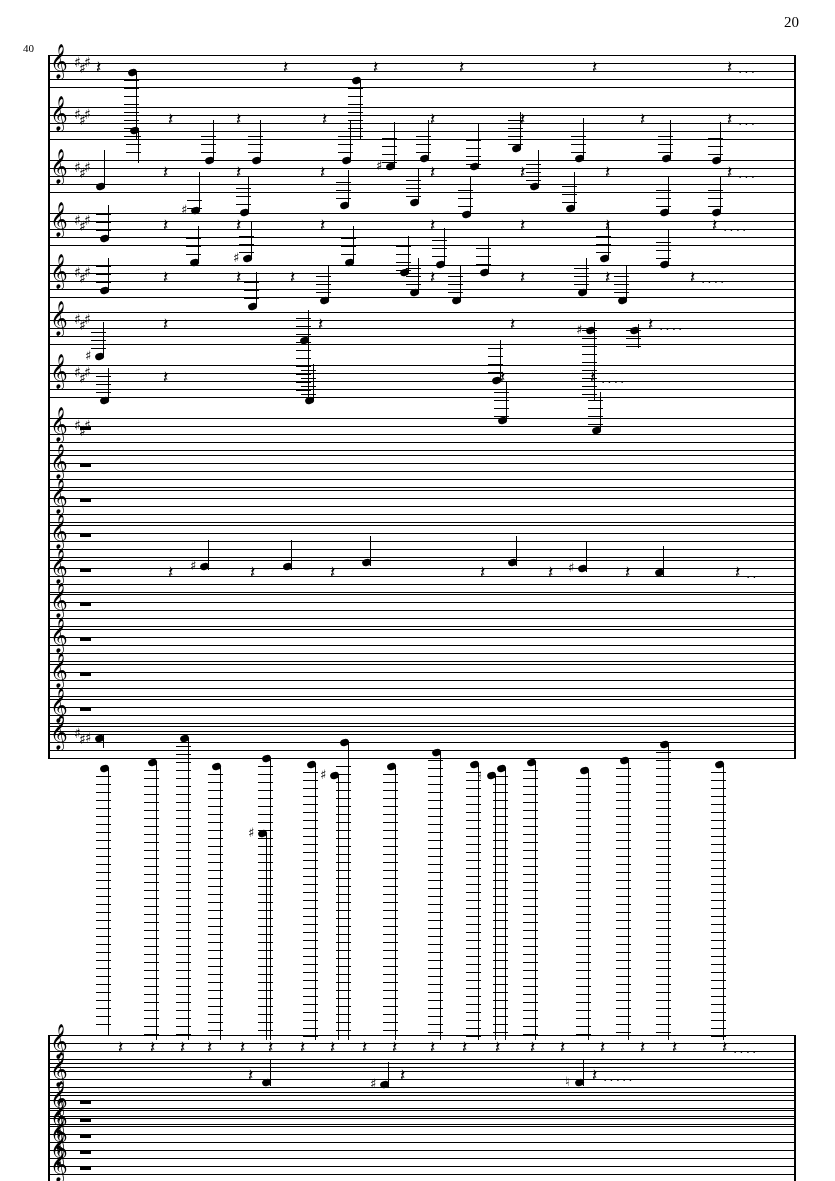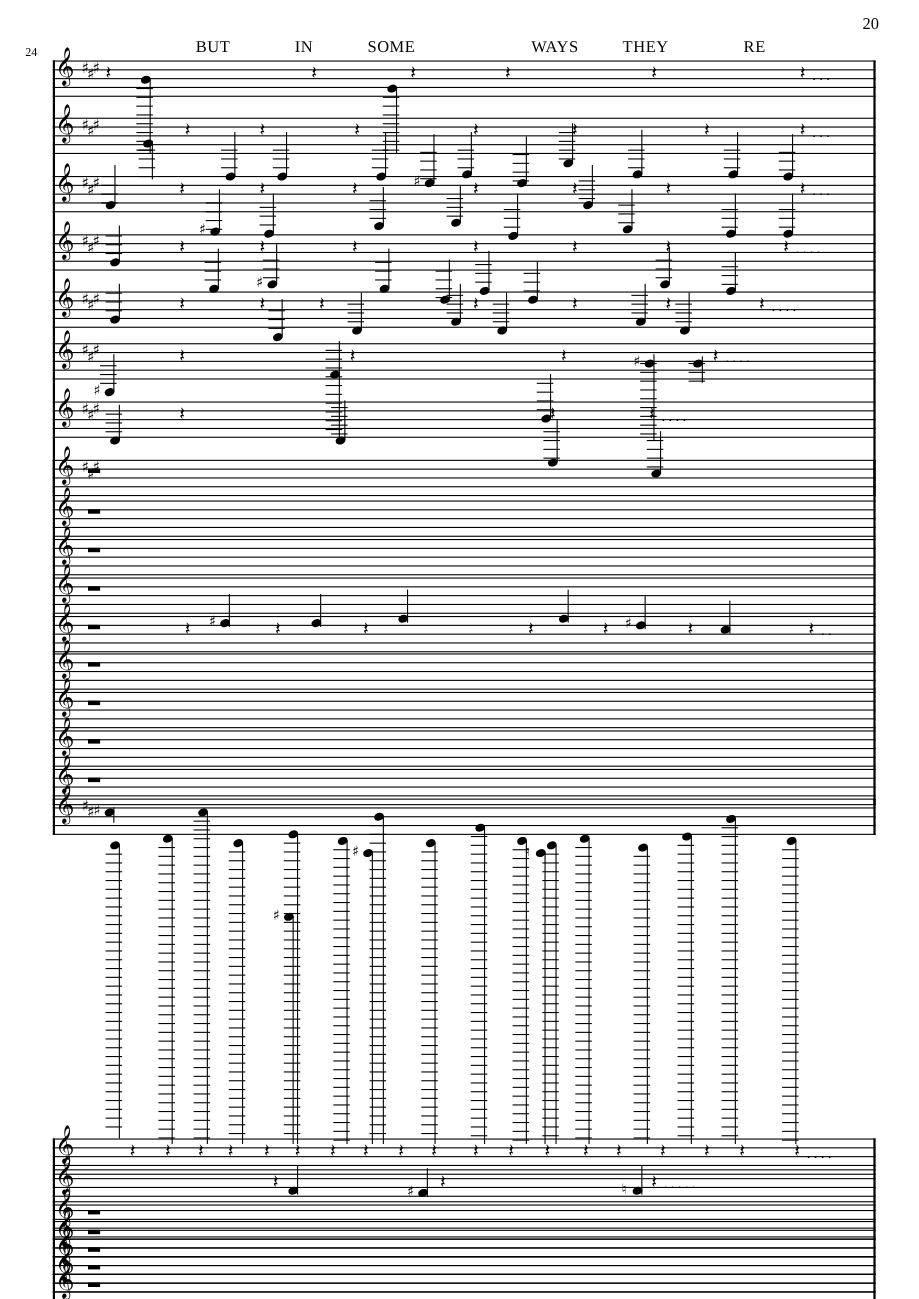--- a/index.html
+++ b/index.html
@@ -35,30 +35,22 @@
   .ledger{position:absolute;height:1px;background:#000;width:15px;}
   .acc{position:absolute;font-family:"DejaVu Sans",sans-serif;font-size:13px;line-height:13px;}
   .dots{position:absolute;font-size:13px;letter-spacing:2px;}
 </style>
 </head>
 <body>
 
 <div class="page">
 
   <div class="page-number">20</div>
-  <div class="measure-number">24</div>
+  <div class="measure-number">40</div>
 
-  <div class="lyrics" id="lyrics">
-      <div class="lyric" style="left: 178px;">BUT</div>
-      <div class="lyric" style="left: 268px;">IN</div>
-      <div class="lyric" style="left: 334px;">SOME</div>
-      <div class="lyric" style="left: 483px;">WAYS</div>
-      <div class="lyric" style="left: 566px;">THEY</div>
-      <div class="lyric" style="left: 676px;">RE</div>
-    </div>
 
   <div id="score">
       <div class="staff" style="top: 55px; left: 48px;">
         <div class="ln"></div>
         <div class="ln"></div>
         <div class="ln"></div>
         <div class="ln"></div>
         <div class="ln"></div>
       </div>
       <div class="clef" style="left: 50px; top: 46px;">𝄞</div>

